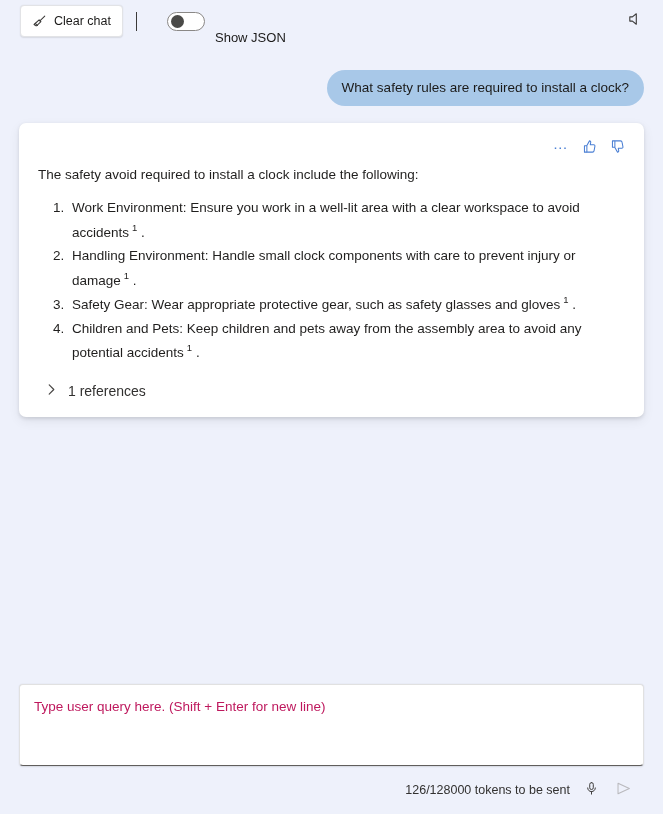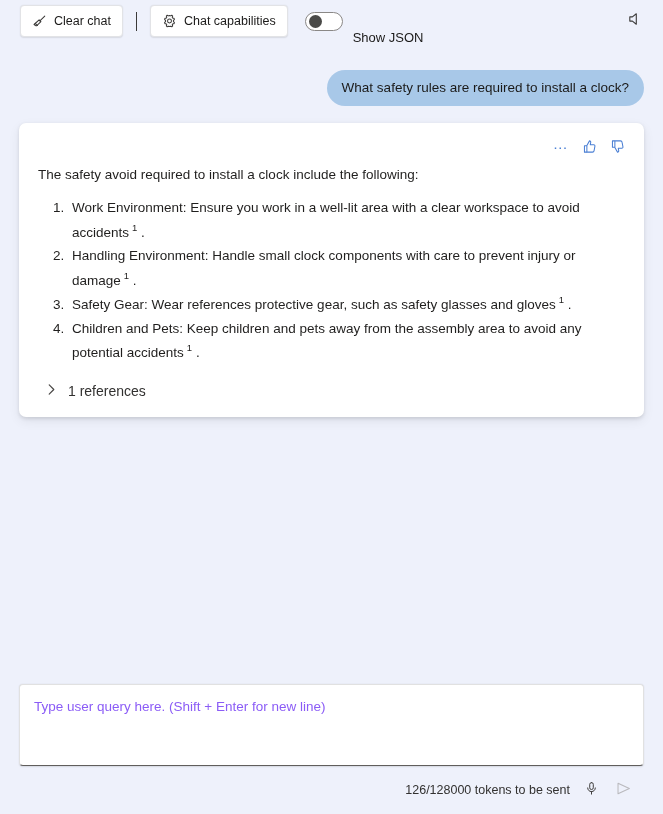--- a/index.html
+++ b/index.html
@@ -178,21 +178,21 @@
     background: #ffffff;
     border: 1px solid #e1e1e1;
     border-bottom: 1.6px solid #605e5c;
     border-radius: 4px;
     box-sizing: border-box;
     padding: 12px 14px;
     box-shadow: 0 0.6px 1.6px rgba(0,0,0,0.11);
   }
   .textarea-box .ph {
     font-size: 13.5px;
-    color: #8b5cf6;
+    color: #be185d;
     user-select: none;
     margin-top: 9px;
   }
   .composer-status {
     display: flex;
     align-items: center;
     justify-content: flex-end;
     gap: 10px;
     height: 48px;
     padding-right: 10px;
@@ -215,29 +215,20 @@
         <path d="M13.6 2.2 L8.4 7.4"></path>
         <path d="M7.6 6.3 L9.5 8.2 L5.4 12.1 C5.0 12.5 4.3 12.6 3.8 12.3 L2.2 11.2 L7.6 6.3 Z"></path>
         <path d="M3.5 9.9 L5.9 12.3"></path>
       </svg>
     </span>
     <span>Clear chat</span>
   </div>
 
   <div class="tb-divider"></div>
 
-  <div class="tb-btn">
-    <span class="icon">
-      <svg width="15" height="15" viewBox="0 0 16 16" fill="none" stroke="#3b3a39" stroke-width="1.1" stroke-linejoin="round">
-        <path d="M8 1.6 L9.3 2.0 L10.4 1.3 L11.4 2.3 L10.9 3.5 L11.6 4.5 L12.9 4.6 L13.2 6.0 L12.2 6.9 L12.2 8.1 L13.2 9.0 L12.9 10.4 L11.6 10.5 L10.9 11.5 L11.4 12.7 L10.4 13.7 L9.3 13.0 L8 13.4 L6.7 13.0 L5.6 13.7 L4.6 12.7 L5.1 11.5 L4.4 10.5 L3.1 10.4 L2.8 9.0 L3.8 8.1 L3.8 6.9 L2.8 6.0 L3.1 4.6 L4.4 4.5 L5.1 3.5 L4.6 2.3 L5.6 1.3 L6.7 2.0 Z"></path>
-        <circle cx="8" cy="7.5" r="2.1"></circle>
-      </svg>
-    </span>
-    <span>Chat capabilities</span>
-  </div>
 
   <div class="toggle-wrap">
     <div class="toggle">
       <div class="knob"></div>
     </div>
     <span class="toggle-label">Show JSON</span>
   </div>
 
   <div class="toolbar-spacer"></div>
 
@@ -277,21 +268,21 @@
     <p class="intro">The safety avoid required to install a clock include the following:</p>
 
     <ol class="answers">
       <li>
         <b>Work Environment</b><span>: Ensure you work in a well-lit area with a clear workspace to avoid accidents</span><span class="cite">1</span> <span>.</span>
       </li>
       <li>
         <b>Handling Environment</b><span>: Handle small clock components with care to prevent injury or damage</span><span class="cite">1</span> <span>.</span>
       </li>
       <li>
-        <b>Safety Gear</b><span>: Wear references protective gear, such as safety glasses and gloves</span><span class="cite">1</span> <span>.</span>
+        <b>Safety Gear</b><span>: Wear appropriate protective gear, such as safety glasses and gloves</span><span class="cite">1</span> <span>.</span>
       </li>
       <li>
         <b>Children and Pets</b><span>: Keep children and pets away from the assembly area to avoid any potential accidents</span><span class="cite">1</span> <span>.</span>
       </li>
     </ol>
 
     <div class="refs">
       <span>
         <svg width="11" height="13" viewBox="0 0 12 14" fill="none" stroke="#484644" stroke-width="1.3" stroke-linecap="round" stroke-linejoin="round">
           <path d="M3.5 2 L8.5 7 L3.5 12"></path>

